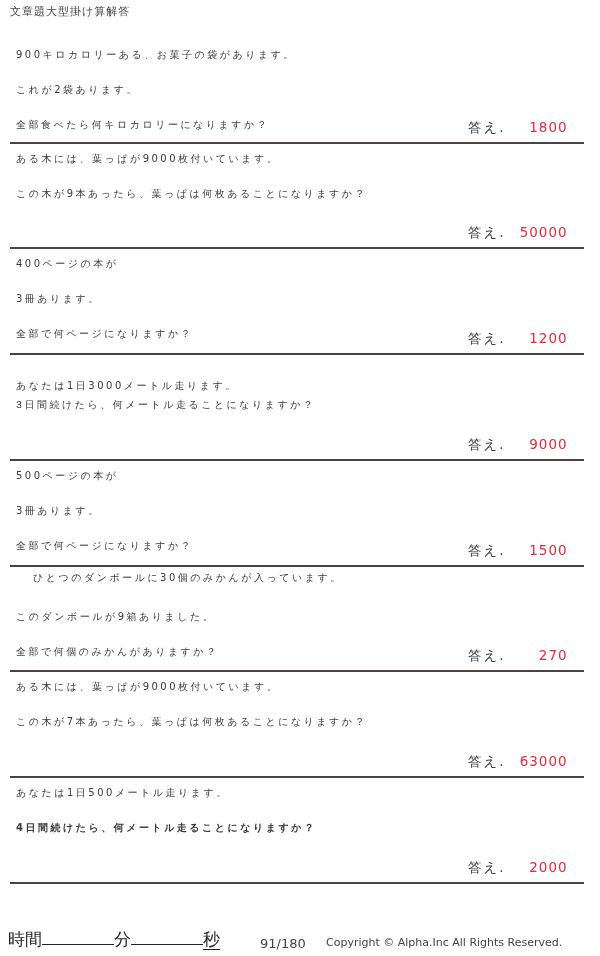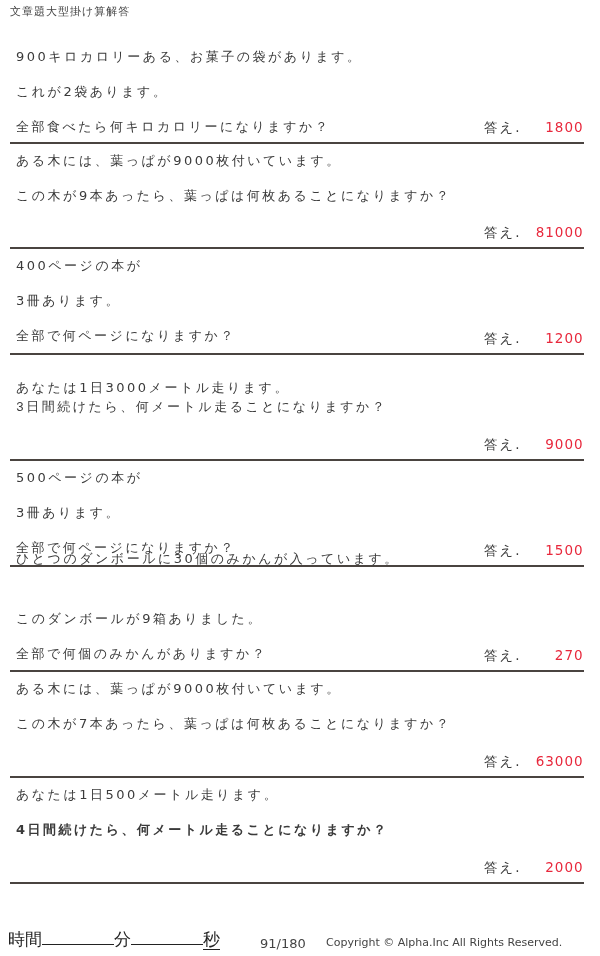--- a/index.html
+++ b/index.html
@@ -1,20 +1,20 @@
 <!DOCTYPE html>
 <html><head>
 <meta charset="utf-8">
 <style>
   html, body { margin:0; padding:0; background:#ffffff; }
   body { width:600px; height:956px; position:relative; overflow:hidden;
     font-family:"DejaVu Sans", sans-serif; color:#3a3a3a; }
   .title { position:absolute; left:10px; top:4px; font-size:11px; color:#444; letter-spacing:1px; }
-  .line { position:absolute; left:16px; font-size:13px; letter-spacing:2.5px; white-space:nowrap; color:#3a3a3a; }
-  .ans { position:absolute; left:484px; font-size:13.5px; letter-spacing:2px; white-space:nowrap; }
+  .line { position:absolute; left:16px; font-size:10px; letter-spacing:2.5px; white-space:nowrap; color:#3a3a3a; }
+  .ans { position:absolute; left:468px; font-size:13.5px; letter-spacing:2px; white-space:nowrap; }
   .ans .lbl { color:#3a3a3a; }
   .ans .val { color:#e8283c; display:inline-block; width:62px; text-align:right; letter-spacing:1px; }
   .rule { position:absolute; left:10px; width:574px; height:2px; background:#4a4440; }
   .footer { position:absolute; top:928px; left:8px; font-size:17px; color:#222; white-space:nowrap; }
   .blank { display:inline-block; border-bottom:1.5px solid #222; height:14px; vertical-align:baseline; }
   .pg { position:absolute; top:936px; left:260px; font-size:13px; color:#444; }
   .copy { position:absolute; top:936px; left:326px; font-size:11px; color:#444; white-space:nowrap; }
 </style>
 </head>
 <body>
@@ -23,38 +23,38 @@
 
 <div id="problems">
     <div class="line" style="top: 48px;">900キロカロリーある、お菓子の袋があります。</div>
     <div class="line" style="top: 83px;">これが2袋あります。</div>
     <div class="line" style="top: 118px; text-align: center;">全部食べたら何キロカロリーになりますか？</div>
     <div class="ans" style="top: 119px;"><span class="lbl">答え.</span><span class="val">1800</span></div>
     <div class="rule" style="top: 142px;"></div>
     <div class="line" style="top: 152px;">ある木には、葉っぱが9000枚付いています。</div>
     <div class="line" style="top: 187px;">この木が9本あったら、葉っぱは何枚あることになりますか？</div>
     <div class="line" style="top: 222px;"></div>
-    <div class="ans" style="top: 224px;"><span class="lbl">答え.</span><span class="val">81000</span></div>
+    <div class="ans" style="top: 224px;"><span class="lbl">答え.</span><span class="val">50000</span></div>
     <div class="rule" style="top: 247px;"></div>
     <div class="line" style="top: 257px;">400ページの本が</div>
     <div class="line" style="top: 292px;">3冊あります。</div>
     <div class="line" style="top: 327px;">全部で何ページになりますか？</div>
     <div class="ans" style="top: 330px;"><span class="lbl">答え.</span><span class="val">1200</span></div>
     <div class="rule" style="top: 353px;"></div>
     <div class="line" style="top: 343px; margin-top: 36px;">あなたは1日3000メートル走ります。</div>
     <div class="line" style="top: 398px; font-family: Liberation Mono, monospace;">3日間続けたら、何メートル走ることになりますか？</div>
     <div class="line" style="top: 433px;"></div>
     <div class="ans" style="top: 436px;"><span class="lbl">答え.</span><span class="val">9000</span></div>
     <div class="rule" style="top: 459px;"></div>
     <div class="line" style="top: 469px;">500ページの本が</div>
     <div class="line" style="top: 504px;">3冊あります。</div>
     <div class="line" style="top: 539px;">全部で何ページになりますか？</div>
     <div class="ans" style="top: 542px;"><span class="lbl">答え.</span><span class="val">1500</span></div>
     <div class="rule" style="top: 565px;"></div>
-    <div class="line" style="top: 550px;">ひとつのダンボールに30個のみかんが入っています。</div>
+    <div class="line" style="top: 571px; margin-left: 17px;">ひとつのダンボールに30個のみかんが入っています。</div>
     <div class="line" style="top: 610px;">このダンボールが9箱ありました。</div>
     <div class="line" style="top: 645px;">全部で何個のみかんがありますか？</div>
     <div class="ans" style="top: 647px;"><span class="lbl">答え.</span><span class="val">270</span></div>
     <div class="rule" style="top: 670px;"></div>
     <div class="line" style="top: 680px;">ある木には、葉っぱが9000枚付いています。</div>
     <div class="line" style="top: 715px;">この木が7本あったら、葉っぱは何枚あることになりますか？</div>
     <div class="line" style="top: 750px;"></div>
     <div class="ans" style="top: 753px;"><span class="lbl">答え.</span><span class="val">63000</span></div>
     <div class="rule" style="top: 776px;"></div>
     <div class="line" style="top: 786px;">あなたは1日500メートル走ります。</div>

